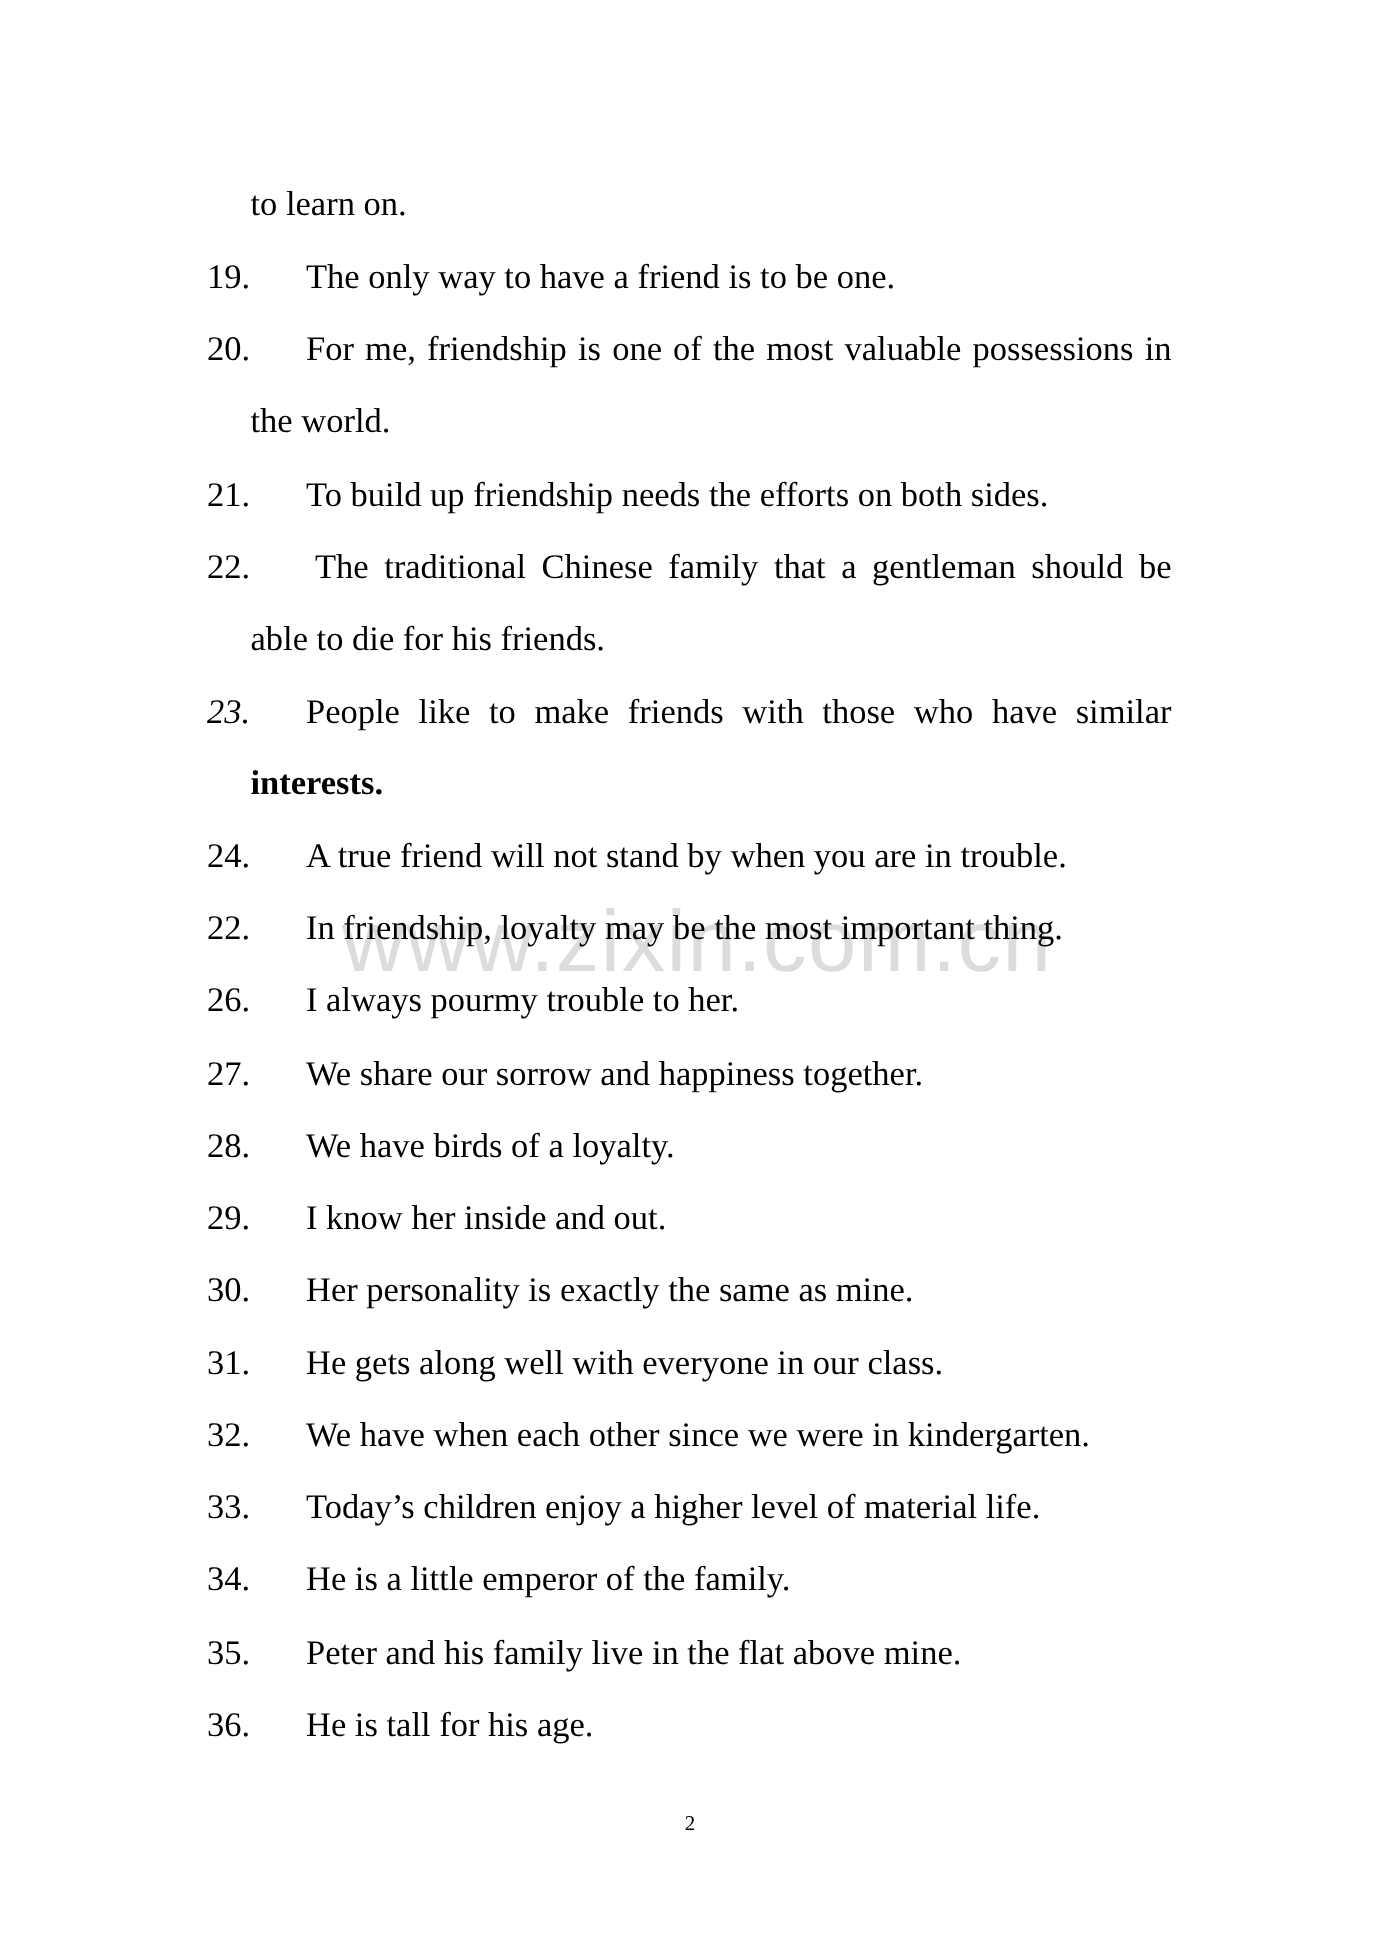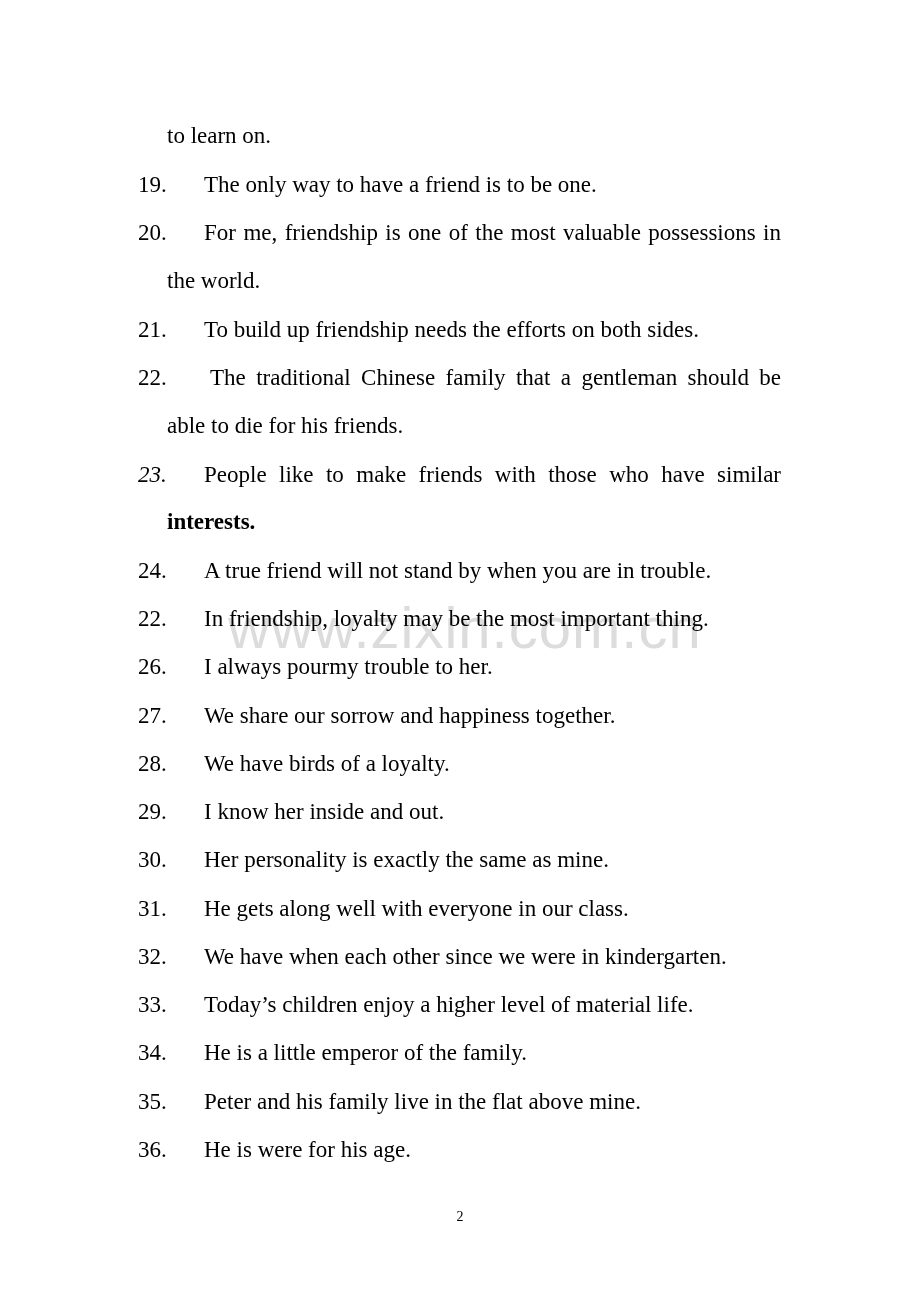--- a/index.html
+++ b/index.html
@@ -162,20 +162,20 @@
       <div class="line text" style="top:1041px;">He is a little emperor of the family.</div>
     </div>
 
     <div>
       <div class="line num" style="top:1090px;">35.</div>
       <div class="line text" style="top:1090px;text-align:center;">Peter and his family live in the flat above mine.</div>
     </div>
 
     <div>
       <div class="line num" style="top:1138px;">36.</div>
-      <div class="line text" style="top:1138px;">He is were for his age.</div>
+      <div class="line text" style="top:1138px;">He is tall for his age.</div>
     </div>
 
   </div>
 
   <div class="page-number">2</div>
 
 </div>
 
 </body></html>

